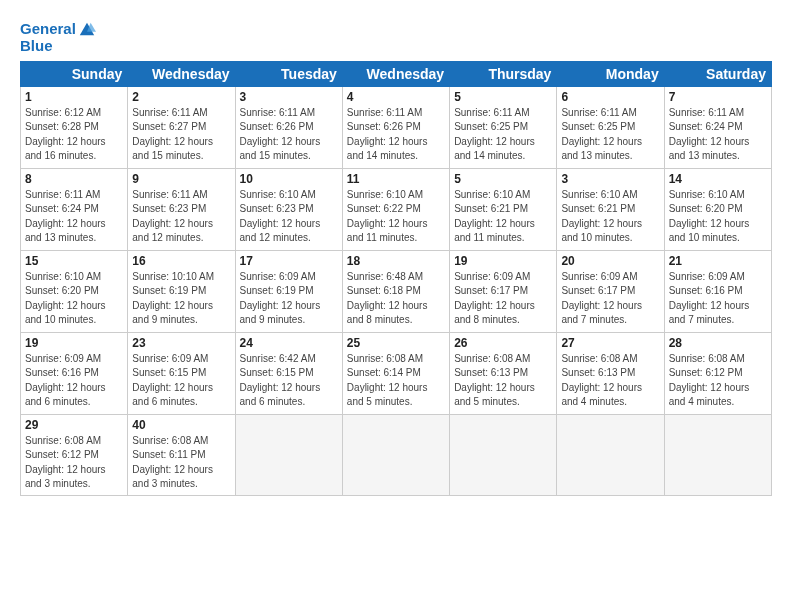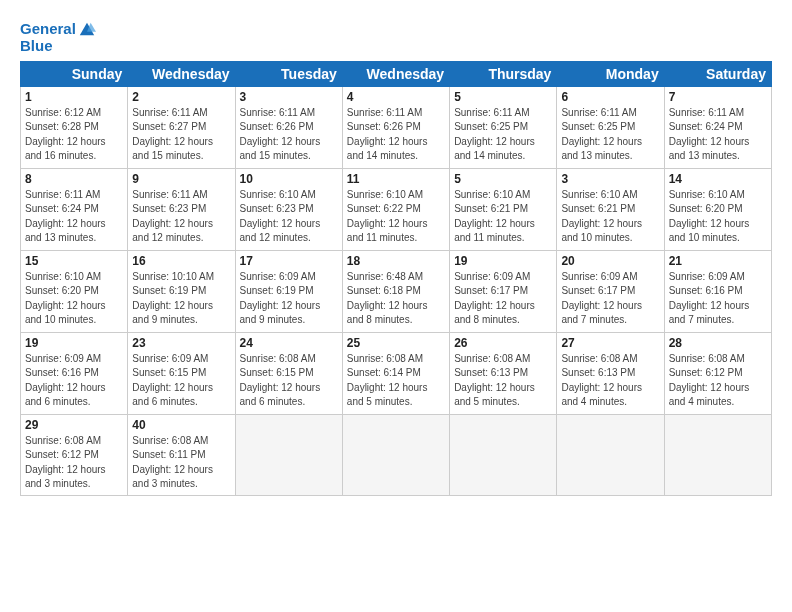--- a/index.html
+++ b/index.html
@@ -296,21 +296,21 @@
           </td>
           <td>
             <span class="day-num">23</span>
             <div class="day-info">Sunrise: 6:09 AM
 Sunset: 6:15 PM
 Daylight: 12 hours
 and 6 minutes.</div>
           </td>
           <td>
             <span class="day-num">24</span>
-            <div class="day-info">Sunrise: 6:08 AM
+            <div class="day-info">Sunrise: 6:42 AM
 Sunset: 6:15 PM
 Daylight: 12 hours
 and 6 minutes.</div>
           </td>
           <td>
             <span class="day-num">25</span>
             <div class="day-info">Sunrise: 6:08 AM
 Sunset: 6:14 PM
 Daylight: 12 hours
 and 5 minutes.</div>

